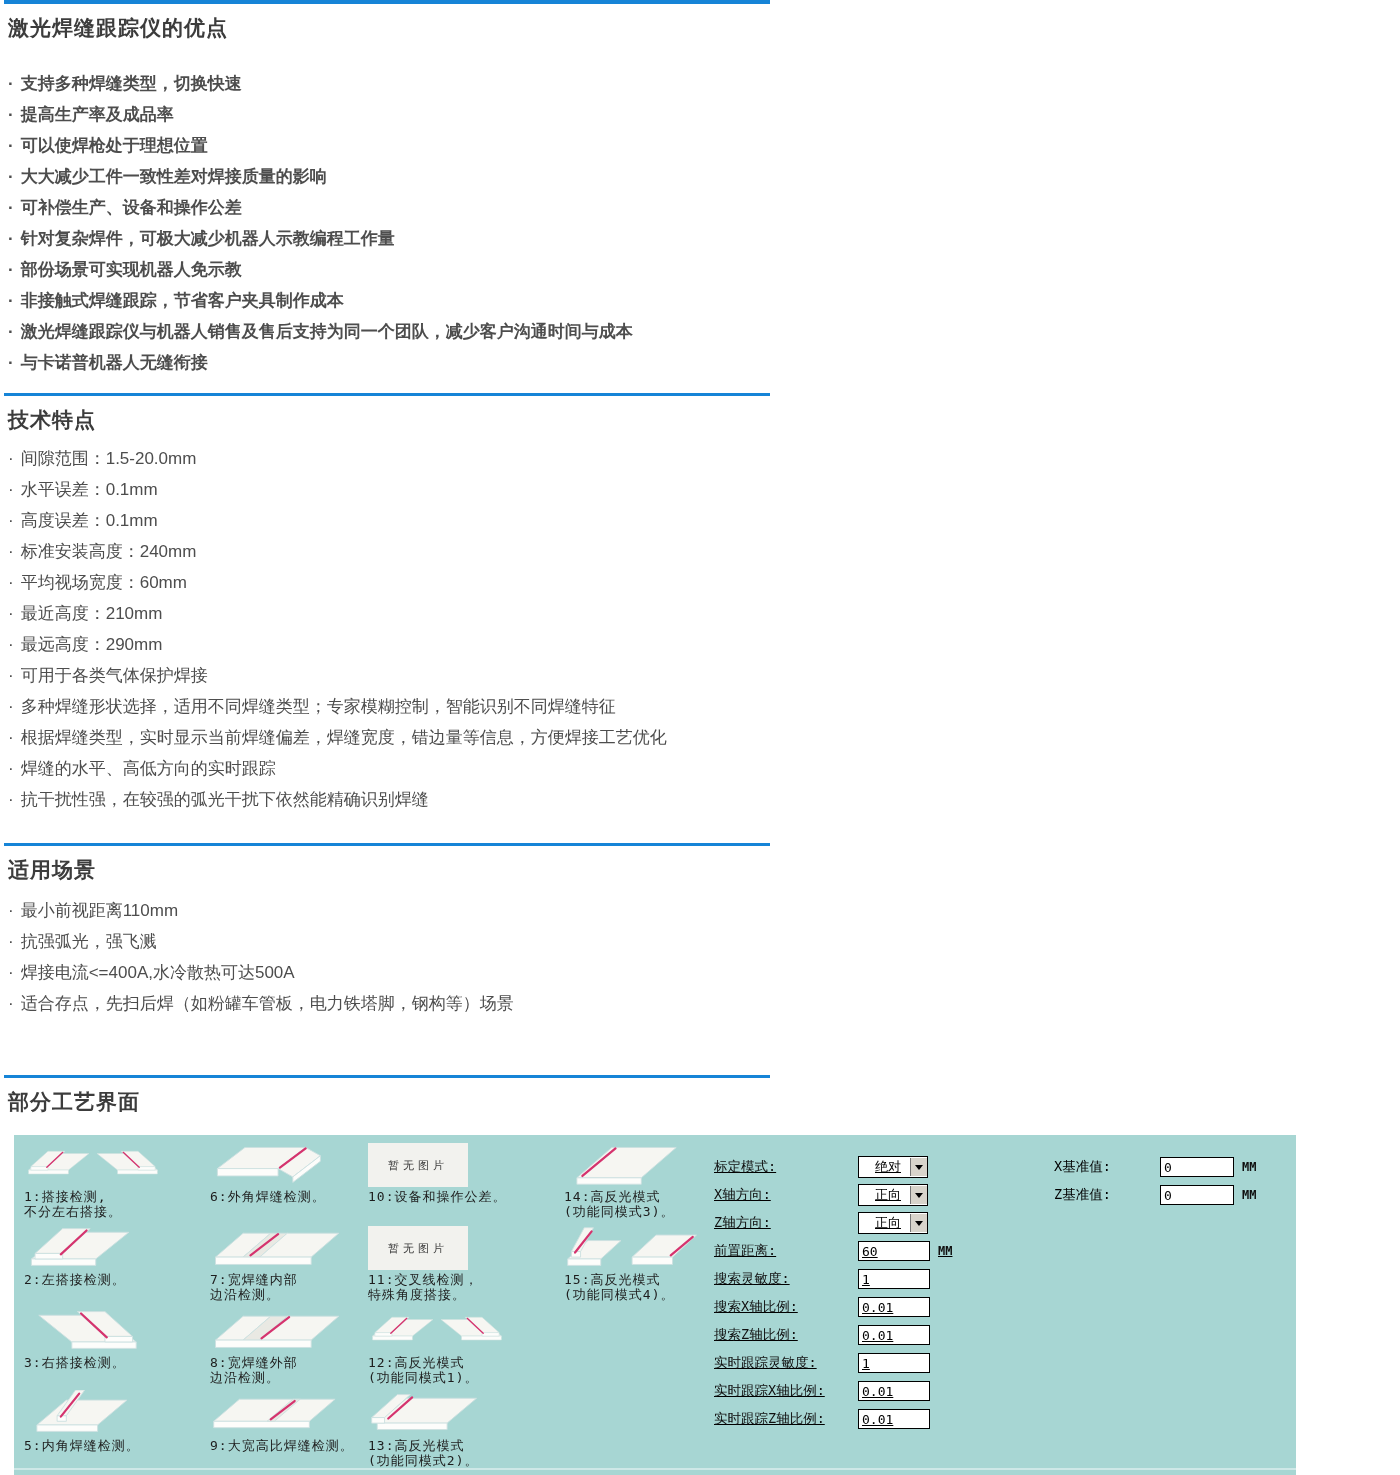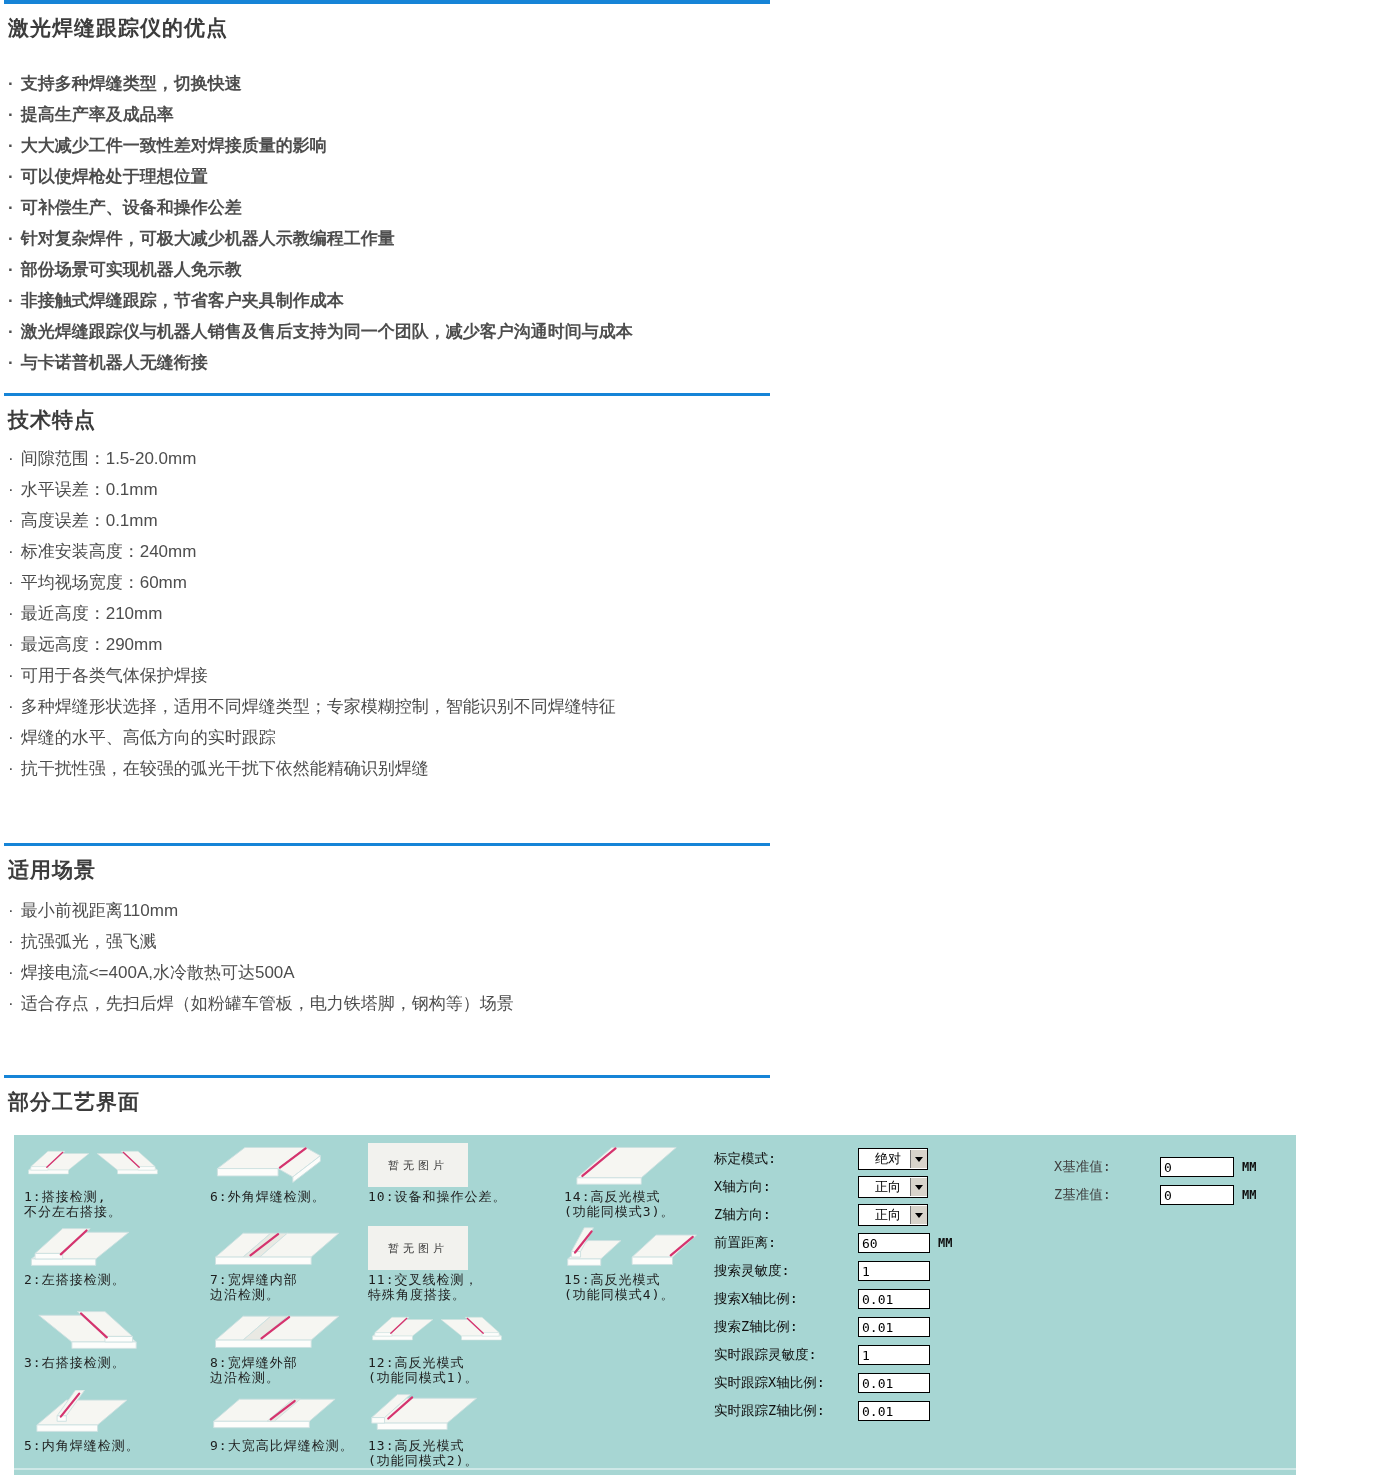--- a/index.html
+++ b/index.html
@@ -32,25 +32,25 @@
   .no-img{width:100px;height:44px;background:#f2f2ee;color:#3a3a3a;font-size:11px;letter-spacing:4px;
           display:flex;align-items:center;justify-content:center;font-family:"DejaVu Sans Mono", monospace;}
 
   
   .pf{fill:#f6f6f2;stroke:#cde1e0;stroke-width:1;}
   .pf2{fill:#fdfdfb;stroke:#cde1e0;stroke-width:1;}
   .pg{fill:#e9e9e3;stroke:#cde1e0;stroke-width:1;}
   .pl{stroke:#d5336e;stroke-width:2.4;stroke-linecap:round;}
 
   
-  .form-left{position:absolute;left:700px;top:10px;width:280px;}
+  .form-left{position:absolute;left:700px;top:18px;width:280px;text-decoration:underline;}
   .form-right{position:absolute;left:1040px;top:18px;width:330px;}
   .frow{height:28px;display:flex;align-items:center;}
   .flabel{width:144px;font-family:"DejaVu Sans Mono", monospace;font-size:13.5px;color:#101010;flex:none;}
-  .flabel2{width:106px;font-family:"DejaVu Sans Mono", monospace;font-size:13.5px;color:#404040;flex:none;}
+  .flabel2{width:106px;font-family:"DejaVu Sans Mono", monospace;font-size:13.5px;color:#000000;flex:none;}
   .select{width:68px;height:20px;background:#fff;border:1px solid #000;display:inline-flex;
           align-items:center;font-size:13px;font-family:"DejaVu Sans Mono", monospace;color:#000;flex:none;}
   .sel-val{flex:1;padding-left:16px;}
   .sel-btn{width:16px;height:18px;background:#d8d4cb;border-left:1px solid #777;
            display:flex;align-items:center;justify-content:center;flex:none;}
   .tri{width:0;height:0;border-left:4px solid transparent;border-right:4px solid transparent;border-top:5px solid #000;}
   .tinput{width:64px;height:16px;background:#fff;border:1px solid #000;font-size:13px;
           font-family:"DejaVu Sans Mono", monospace;color:#000;padding:1px 3px;flex:none;}
   .tinput.wide{width:66px;}
   .unit{margin-left:8px;font-size:12px;font-weight:700;color:#101010;font-family:"DejaVu Sans Mono", monospace;}
@@ -61,23 +61,23 @@
 <div class="page">
 
   <div class="rule rule-top"></div>
   <h1 class="sec-title t1">激光焊缝跟踪仪的优点</h1>
   <ul class="bullets l1">
 
       <li><span class="dot">·</span><span>支持多种焊缝类型，切换快速</span></li>
 
       <li><span class="dot">·</span><span>提高生产率及成品率</span></li>
 
+      <li><span class="dot">·</span><span>可以使焊枪处于理想位置</span></li>
+
       <li><span class="dot">·</span><span>大大减少工件一致性差对焊接质量的影响</span></li>
-
-      <li><span class="dot">·</span><span>可以使焊枪处于理想位置</span></li>
 
       <li><span class="dot">·</span><span>可补偿生产、设备和操作公差</span></li>
 
       <li><span class="dot">·</span><span>针对复杂焊件，可极大减少机器人示教编程工作量</span></li>
 
       <li><span class="dot">·</span><span>部份场景可实现机器人免示教</span></li>
 
       <li><span class="dot">·</span><span>非接触式焊缝跟踪，节省客户夹具制作成本</span></li>
 
       <li><span class="dot">·</span><span>激光焊缝跟踪仪与机器人销售及售后支持为同一个团队，减少客户沟通时间与成本</span></li>
@@ -100,20 +100,21 @@
       <li><span class="dot">·</span><span>平均视场宽度：60mm</span></li>
 
       <li><span class="dot">·</span><span>最近高度：210mm</span></li>
 
       <li><span class="dot">·</span><span>最远高度：290mm</span></li>
 
       <li><span class="dot">·</span><span>可用于各类气体保护焊接</span></li>
 
       <li><span class="dot">·</span><span>多种焊缝形状选择，适用不同焊缝类型；专家模糊控制，智能识别不同焊缝特征</span></li>
 
+      <li><span class="dot">·</span><span>根据焊缝类型，实时显示当前焊缝偏差，焊缝宽度，错边量等信息，方便焊接工艺优化</span></li>
 
       <li><span class="dot">·</span><span>焊缝的水平、高低方向的实时跟踪</span></li>
 
       <li><span class="dot">·</span><span>抗干扰性强，在较强的弧光干扰下依然能精确识别焊缝</span></li>
     </ul>
 
   <div class="rule rule-3"></div>
   <h2 class="sec-title t3">适用场景</h2>
   <ul class="bullets l3">
 

